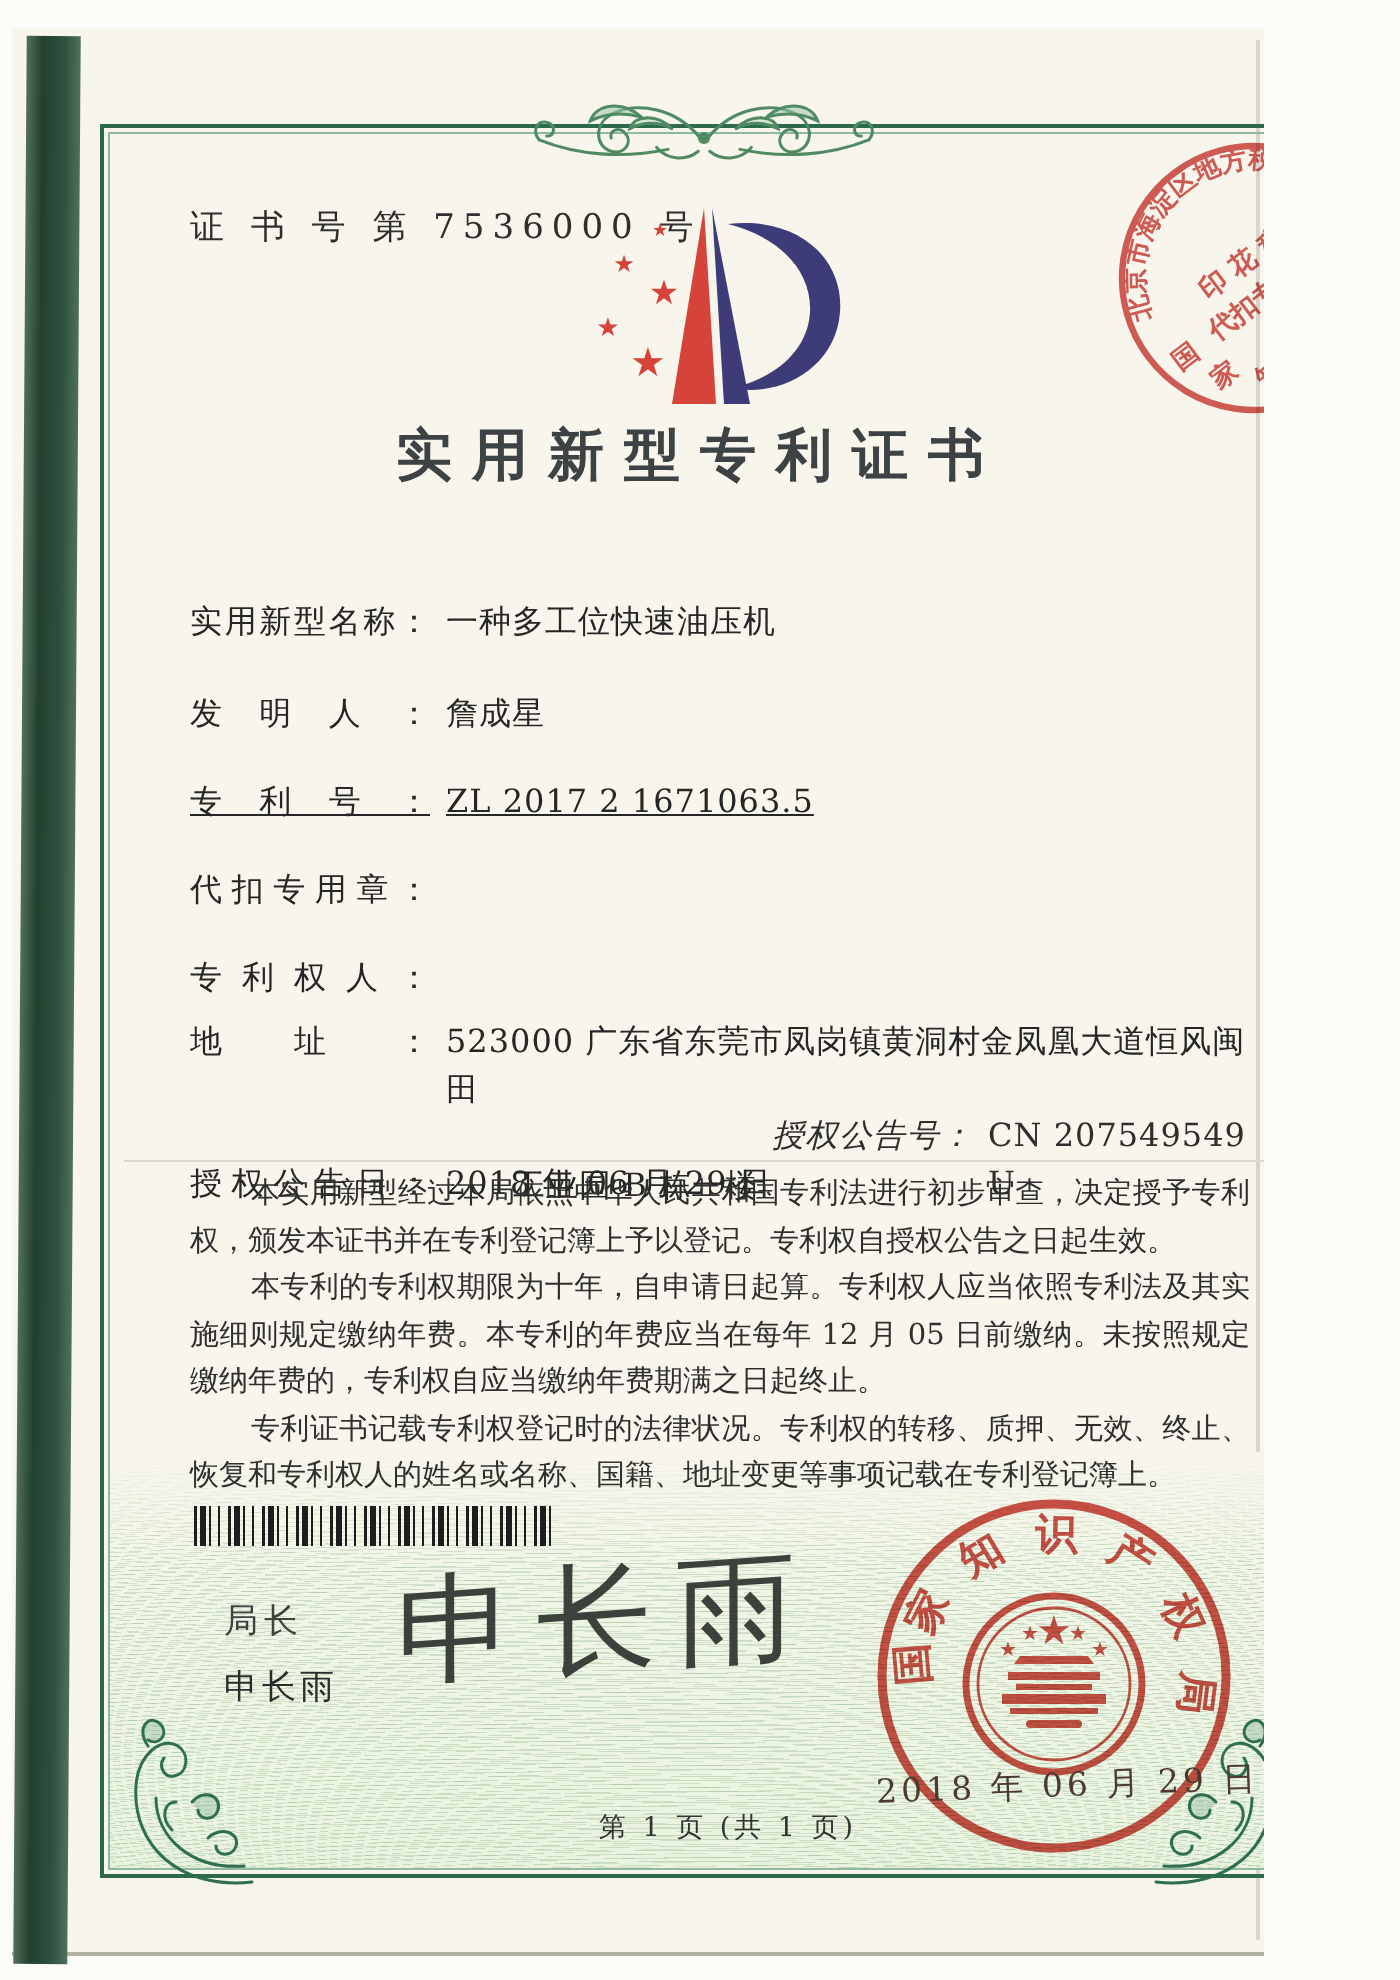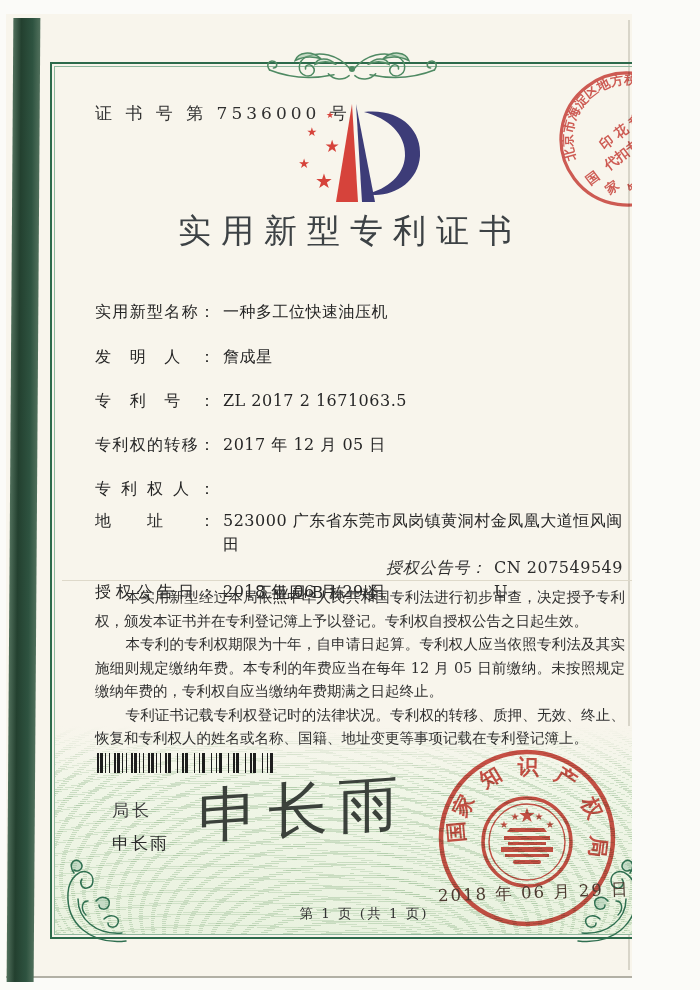--- a/index.html
+++ b/index.html
@@ -29,26 +29,26 @@
   .top-ornament{position:absolute;left:210px;top:-17px;width:180px;height:44px;}
   .corner-flourish{position:absolute;bottom:-12px;width:78px;height:92px;}
   .corner-flourish.bl{left:0px;}
   .corner-flourish.br{right:0px;transform:scaleX(-1);}
   
   .cert-no{position:absolute;left:95px;top:102px;font-size:17px;letter-spacing:4px;color:#2f2f2f;}
   .tax-stamp{position:absolute;left:552px;top:64px;width:150px;height:150px;
              transform:rotate(-37deg);opacity:.85;mix-blend-mode:multiply;}
   .logo{position:absolute;left:278px;top:100px;width:150px;height:110px;}
   .title{position:absolute;left:50px;top:209px;width:600px;text-align:center;
-         font-size:33px;font-weight:400;letter-spacing:10px;color:#3d4245;}
+         font-size:28px;font-weight:700;letter-spacing:10px;color:#3d4245;}
   
   .field{position:absolute;left:95px;display:flex;font-size:16px;line-height:24px;color:#262626;}
   .field .lab{width:120px;flex:0 0 120px;text-align:justify;text-align-last:justify;letter-spacing:0;}
   .field .val{margin-left:8px;letter-spacing:.5px;white-space:pre-wrap;}
-  .f-name{top:300px;font-family:Liberation Serif, serif;} .f-inventor{top:345px;} .f-patno{top:389px;}
+  .f-name{top:300px;font-family:Liberation Serif, serif;} .f-inventor{top:345px;} .f-patno{top:389px;text-decoration:underline;}
   .f-filing{top:433px;} .f-patentee{top:477px;} .f-addr{top:509px;}
   .f-grant{top:580px;} .f-grantno{position:absolute;left:386px;top:556px;display:flex;font-size:16px;line-height:24px;}
   .f-grantno .lab{width:100px;flex:0 0 100px;text-align:justify;text-align-last:justify;font-style:italic;}
   .f-grantno .val{margin-left:8px;letter-spacing:.5px;}
   .divider{position:absolute;left:62px;top:580px;width:576px;height:1px;background:#ded9ca;}
   
   .body-text{position:absolute;left:95px;top:586px;width:530px;font-size:14.5px;
              line-height:23.5px;color:#2f2f2f;text-align:justify;}
   .body-text p{margin:0;text-indent:2.1em;}
   
@@ -165,22 +165,21 @@
   </div>
   <div class="field f-inventor">
     <span class="lab">发明人：</span>
     <span class="val">詹成星</span>
   </div>
   <div class="field f-patno">
     <span class="lab">专利号：</span>
     <span class="val">ZL 2017 2 1671063.5</span>
   </div>
   <div class="field f-filing">
-    <span class="lab">专利权的转移：</span>
-    <span class="val">2017 年 12 月 05 日</span>
+    <span class="lab">代扣专用章：</span>
   </div>
   <div class="field f-patentee">
     <span class="lab">专利权人：</span>
   </div>
   <div class="field f-addr">
     <span class="lab">地址：</span>
     <span class="val"><span>523000 广东省东莞市凤岗镇黄洞村金凤凰大道恒风闽田</span><br>
       <span>工业园 B 栋一楼</span></span>
   </div>
   <div class="field f-grant">

